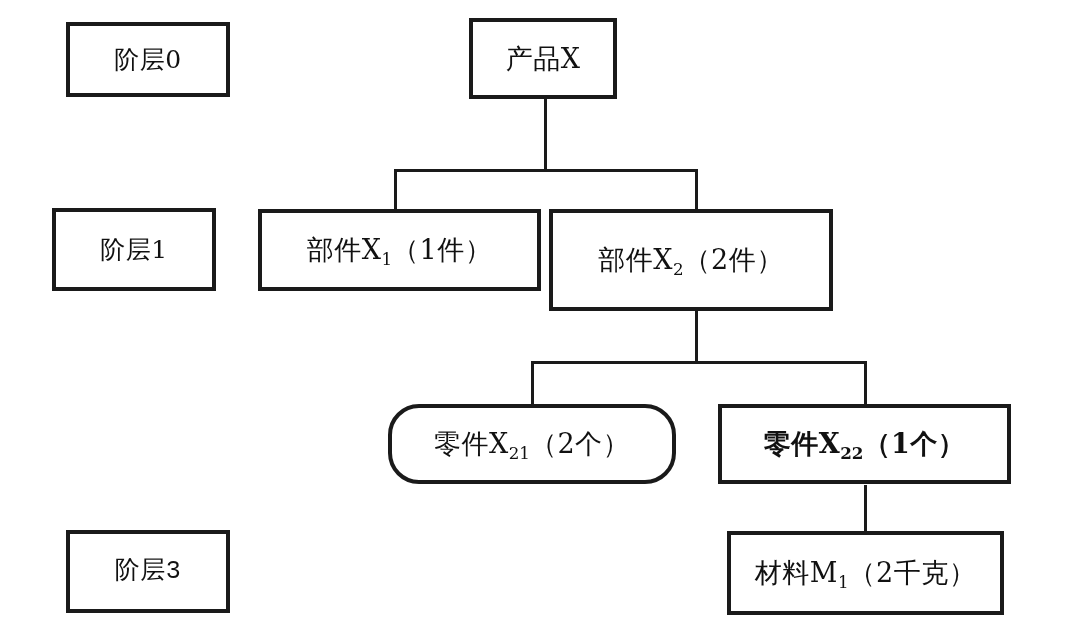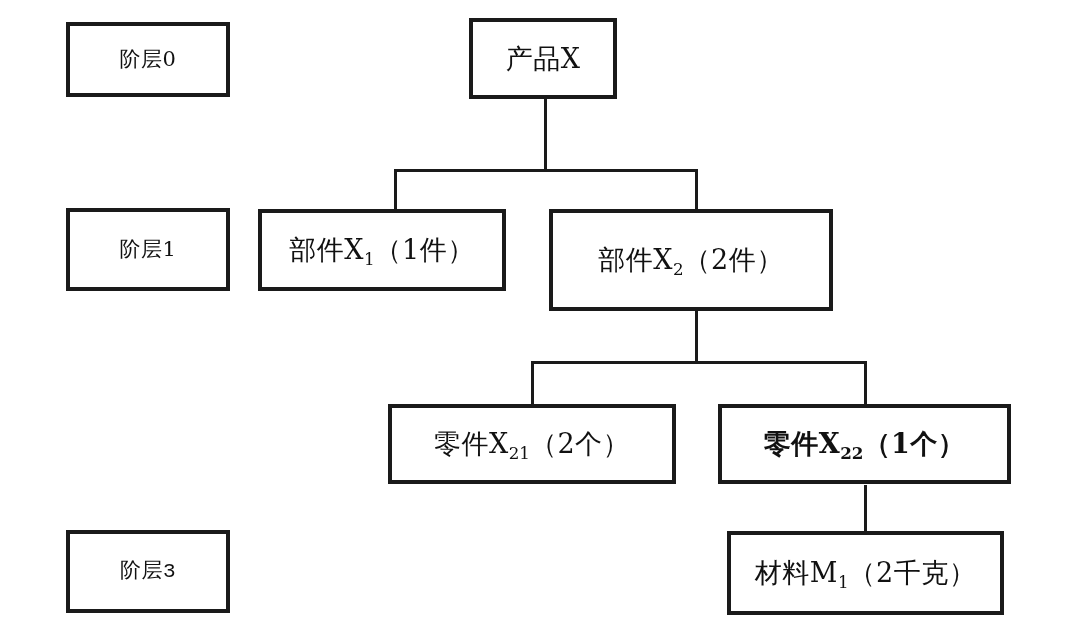--- a/index.html
+++ b/index.html
@@ -33,40 +33,40 @@
     letter-spacing: 0.5px;
   }
   .node .label sub {
     font-size: 0.62em;
     vertical-align: baseline;
     position: relative;
     bottom: -0.32em;
     letter-spacing: 0;
   }
   .tier .label {
-    font-size: 21px;
+    font-size: 25px;
   }
   .conn {
     position: absolute;
     background: #1a1a1a;
     z-index: 1;
   }
   .conn.v { width: 3px; }
   .conn.h { height: 3px; }
 </style>
 </head>
 <body>
 
 <div id="canvas">
 
   <div class="node tier" style="left:66px; top:22px; width:164px; height:75px;">
     <span class="label">阶层0</span>
   </div>
 
-  <div class="node tier" style="left:66px; top:208px; width:164px; height:83px;">
+  <div class="node tier" style="left:52px; top:208px; width:164px; height:83px;">
     <span class="label">阶层1</span>
   </div>
 
 
   <div class="node tier" style="left:66px; top:530px; width:164px; height:83px;font-family:Liberation Mono, monospace;">
     <span class="label">阶层3</span>
   </div>
 
   <div class="conn v" style="left:544px; top:99px; height:72px;"></div>
   <div class="conn h" style="left:394px; top:169px; width:304px;"></div>
@@ -77,29 +77,29 @@
   <div class="conn h" style="left:531px; top:361px; width:336px;"></div>
   <div class="conn v" style="left:531px; top:361px; height:44px;"></div>
   <div class="conn v" style="left:864px; top:361px; height:44px;"></div>
 
   <div class="conn v" style="left:864px; top:485px; height:47px;"></div>
 
   <div class="node" style="left:469px; top:18px; width:148px; height:81px;align-items:center;">
     <span class="label">产品X</span>
   </div>
 
-  <div class="node" style="left:258px; top:209px; width:248px; height:82px;">
+  <div class="node" style="left:258px; top:209px; width:283px; height:82px;">
     <span class="label">部件X<sub>1</sub>（1件）</span>
   </div>
 
   <div class="node" style="left:549px; top:209px; width:284px; height:102px;">
     <span class="label">部件X<sub>2</sub>（2件）</span>
   </div>
 
-  <div class="node" style="left:388px; top:404px; width:288px; height:80px;">
+  <div class="node" style="left:388px; top:404px; width:288px; height:80px;border-radius:31px;">
     <span class="label">零件X<sub>21</sub>（2个）</span>
   </div>
 
   <div class="node" style="left:718px; top:404px; width:293px; height:80px;font-weight:bold;">
     <span class="label">零件X<sub>22</sub>（1个）</span>
   </div>
 
   <div class="node" style="left:727px; top:531px; width:277px; height:84px;">
     <span class="label">材料M<sub>1</sub>（2千克）</span>
   </div>

